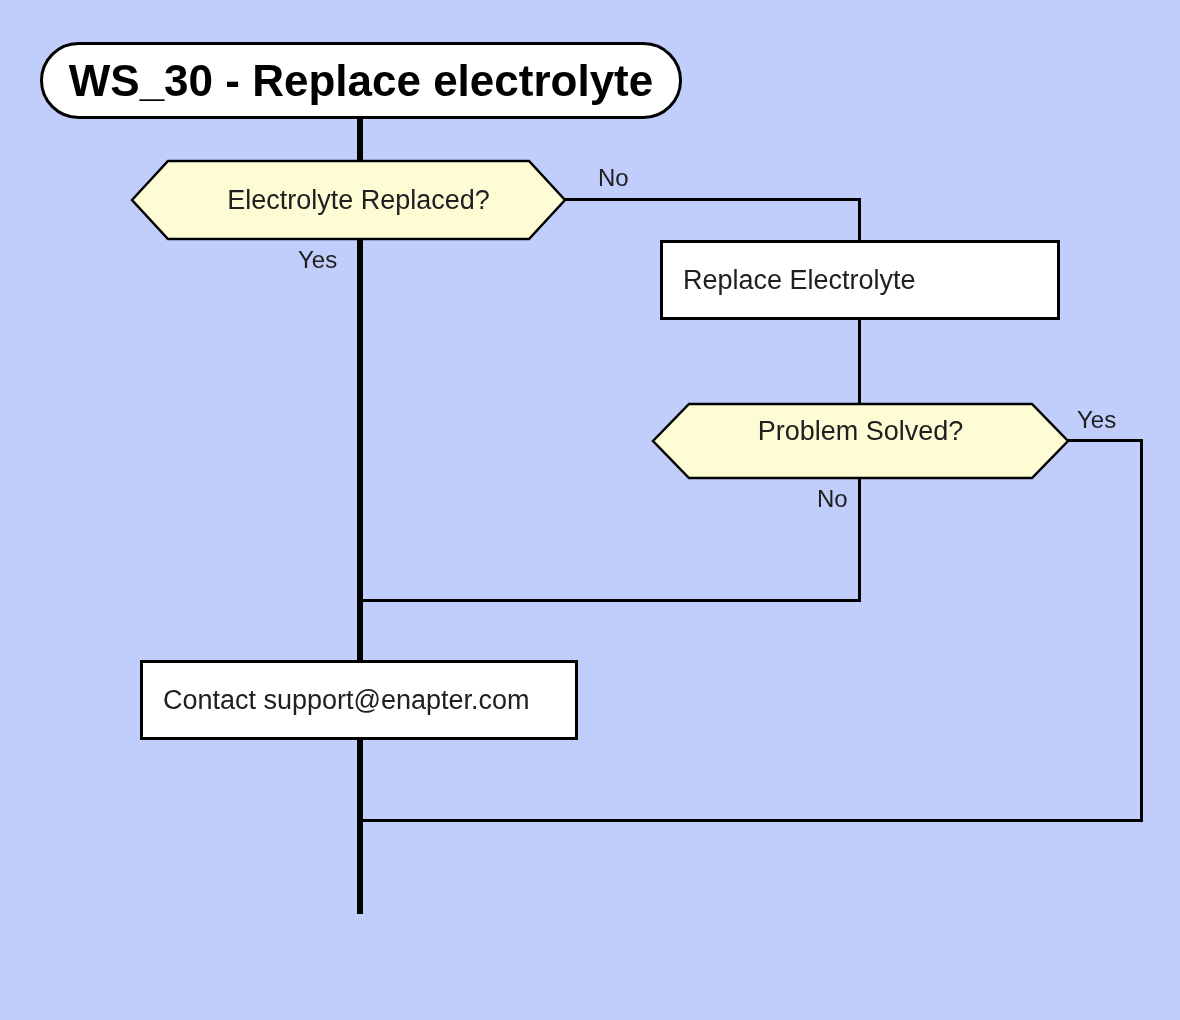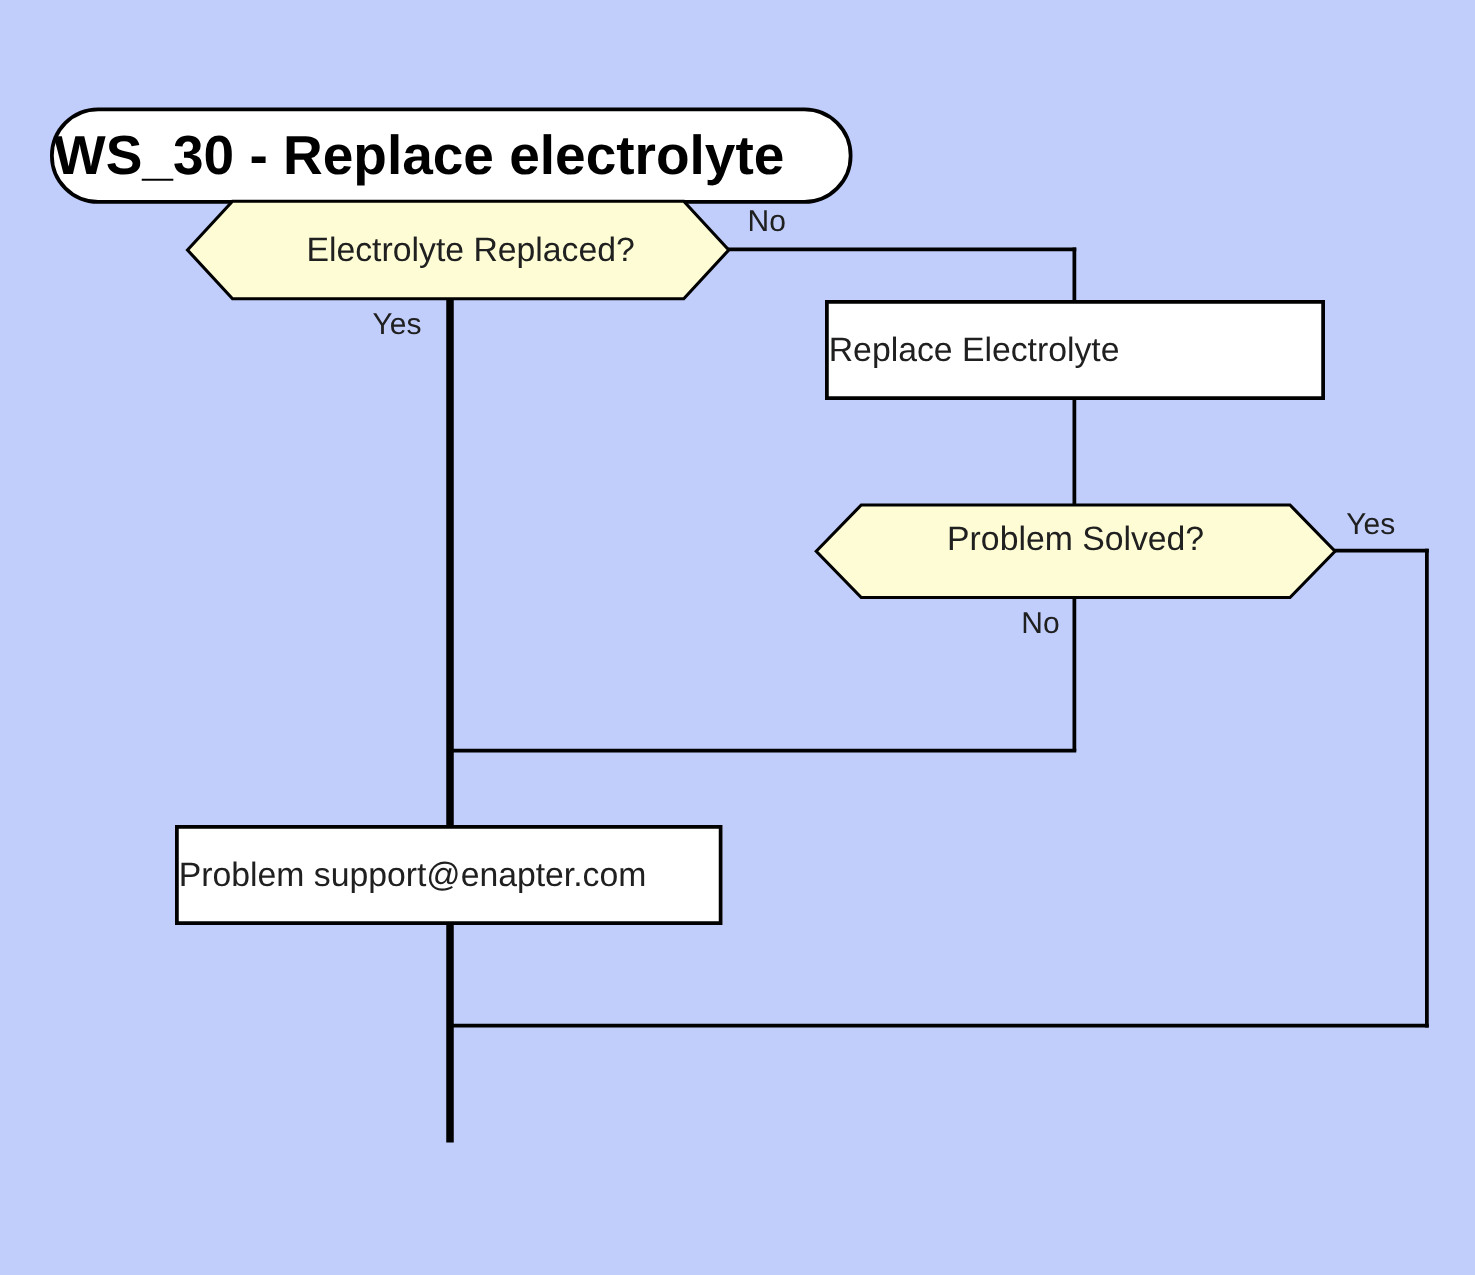--- a/index.html
+++ b/index.html
@@ -20,46 +20,46 @@
   .canvas{position:relative;width:1180px;height:1020px;}
 
   
   .line{position:absolute;background:var(--line);z-index:1;}
 
   
   .node{position:absolute;z-index:2;display:flex;align-items:center;font-size:27px;color:var(--text);}
   .terminator{
     background:var(--node-fill);
     border:3px solid var(--line);
-    justify-content:flex-start;
-    margin-top:44px;
+    justify-content:center;
   }
   .title-node{
     left:40px;top:42px;width:642px;height:77px;border-radius:40px;
     font-size:44px;font-weight:bold;color:#000;
   }
   .end-node{
     left:290px;top:913px;width:143px;height:57px;border-radius:29px;
   }
   .process{
     background:var(--node-fill);
     border:3px solid var(--line);
+    padding-left:20px;
     justify-content:flex-start;
   }
   .process-replace{left:660px;top:240px;width:400px;height:80px;}
   .process-contact{left:140px;top:660px;width:438px;height:80px;}
 
   .hex{position:absolute;z-index:2;}
   .hex svg{display:block;}
   .hex polygon{fill:var(--decision-fill);stroke:var(--line);stroke-width:2.5;}
   .hex-label{
     position:absolute;inset:0;display:flex;align-items:center;justify-content:center;
     font-size:27px;color:var(--text);
   }
-  .hex1{left:148px;top:159px;width:437px;height:82px;}
+  .hex1{left:130px;top:159px;width:437px;height:82px;}
   .hex1 .hex-label{padding-left:20px;}
   .hex2{left:651px;top:402px;width:419px;height:58px;}
 
   
   .edge-label{position:absolute;z-index:3;font-size:24px;color:var(--text);line-height:1;}
 </style>
 </head>
 <body>
 
 <div class="canvas">
@@ -94,21 +94,21 @@
   </div>
 
   <div class="hex hex2">
     <svg width="419" height="78" viewBox="0 0 419 78">
       <polygon points="2,39 38,2 381,2 417,39 381,76 38,76"></polygon>
     </svg>
     <div class="hex-label">Problem Solved?</div>
   </div>
 
   <div class="node process process-contact">
-    <span>Problem support@enapter.com</span>
+    <span>Contact support@enapter.com</span>
   </div>
 
 
   <span class="edge-label" style="left:598px;top:166px;">No</span>
   <span class="edge-label" style="left:298px;top:248px;">Yes</span>
   <span class="edge-label" style="left:1077px;top:408px;">Yes</span>
   <span class="edge-label" style="left:817px;top:487px;">No</span>
 
 </div>
 

